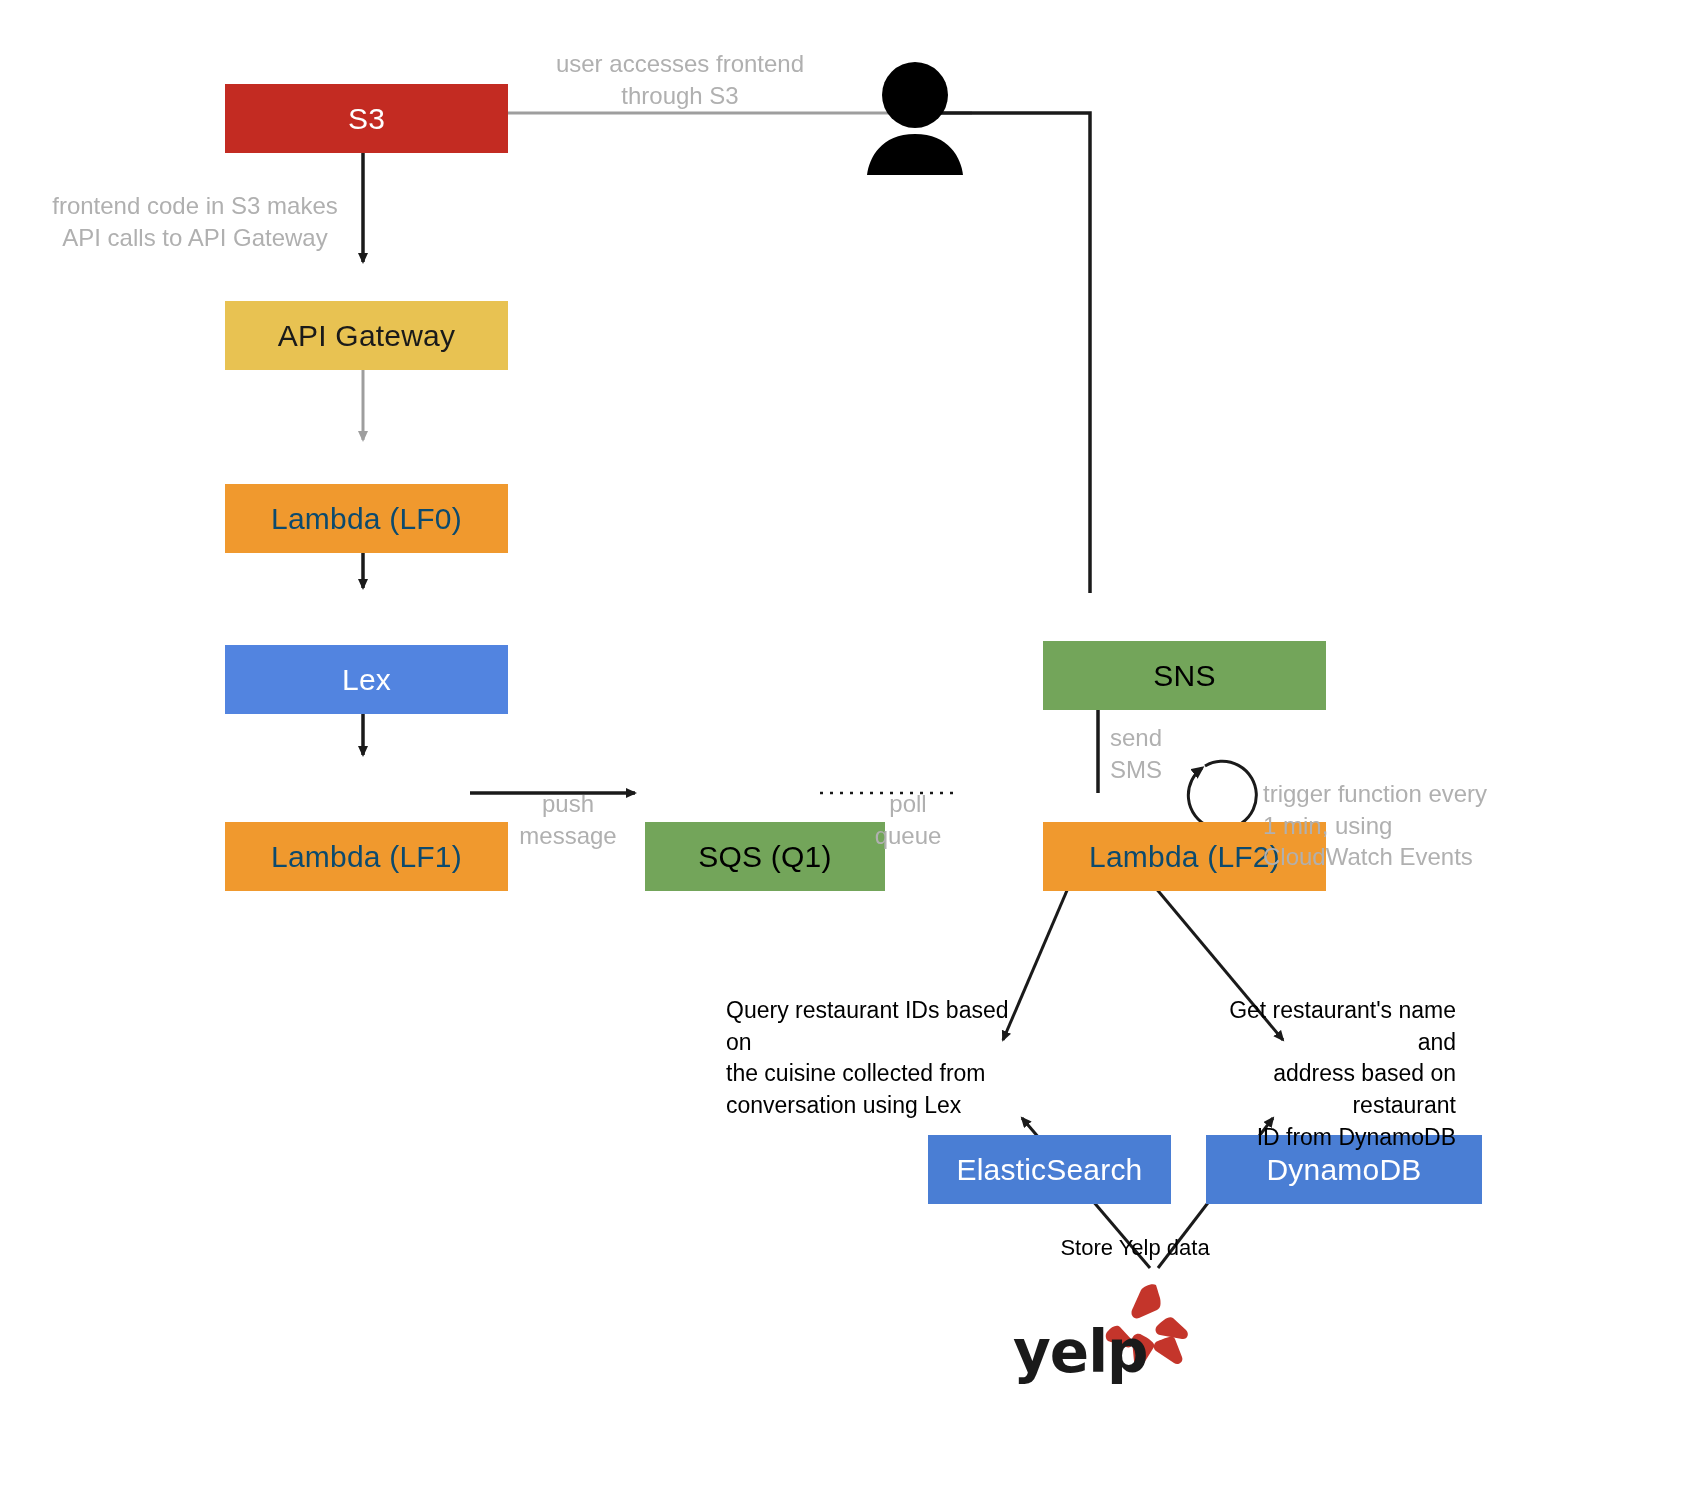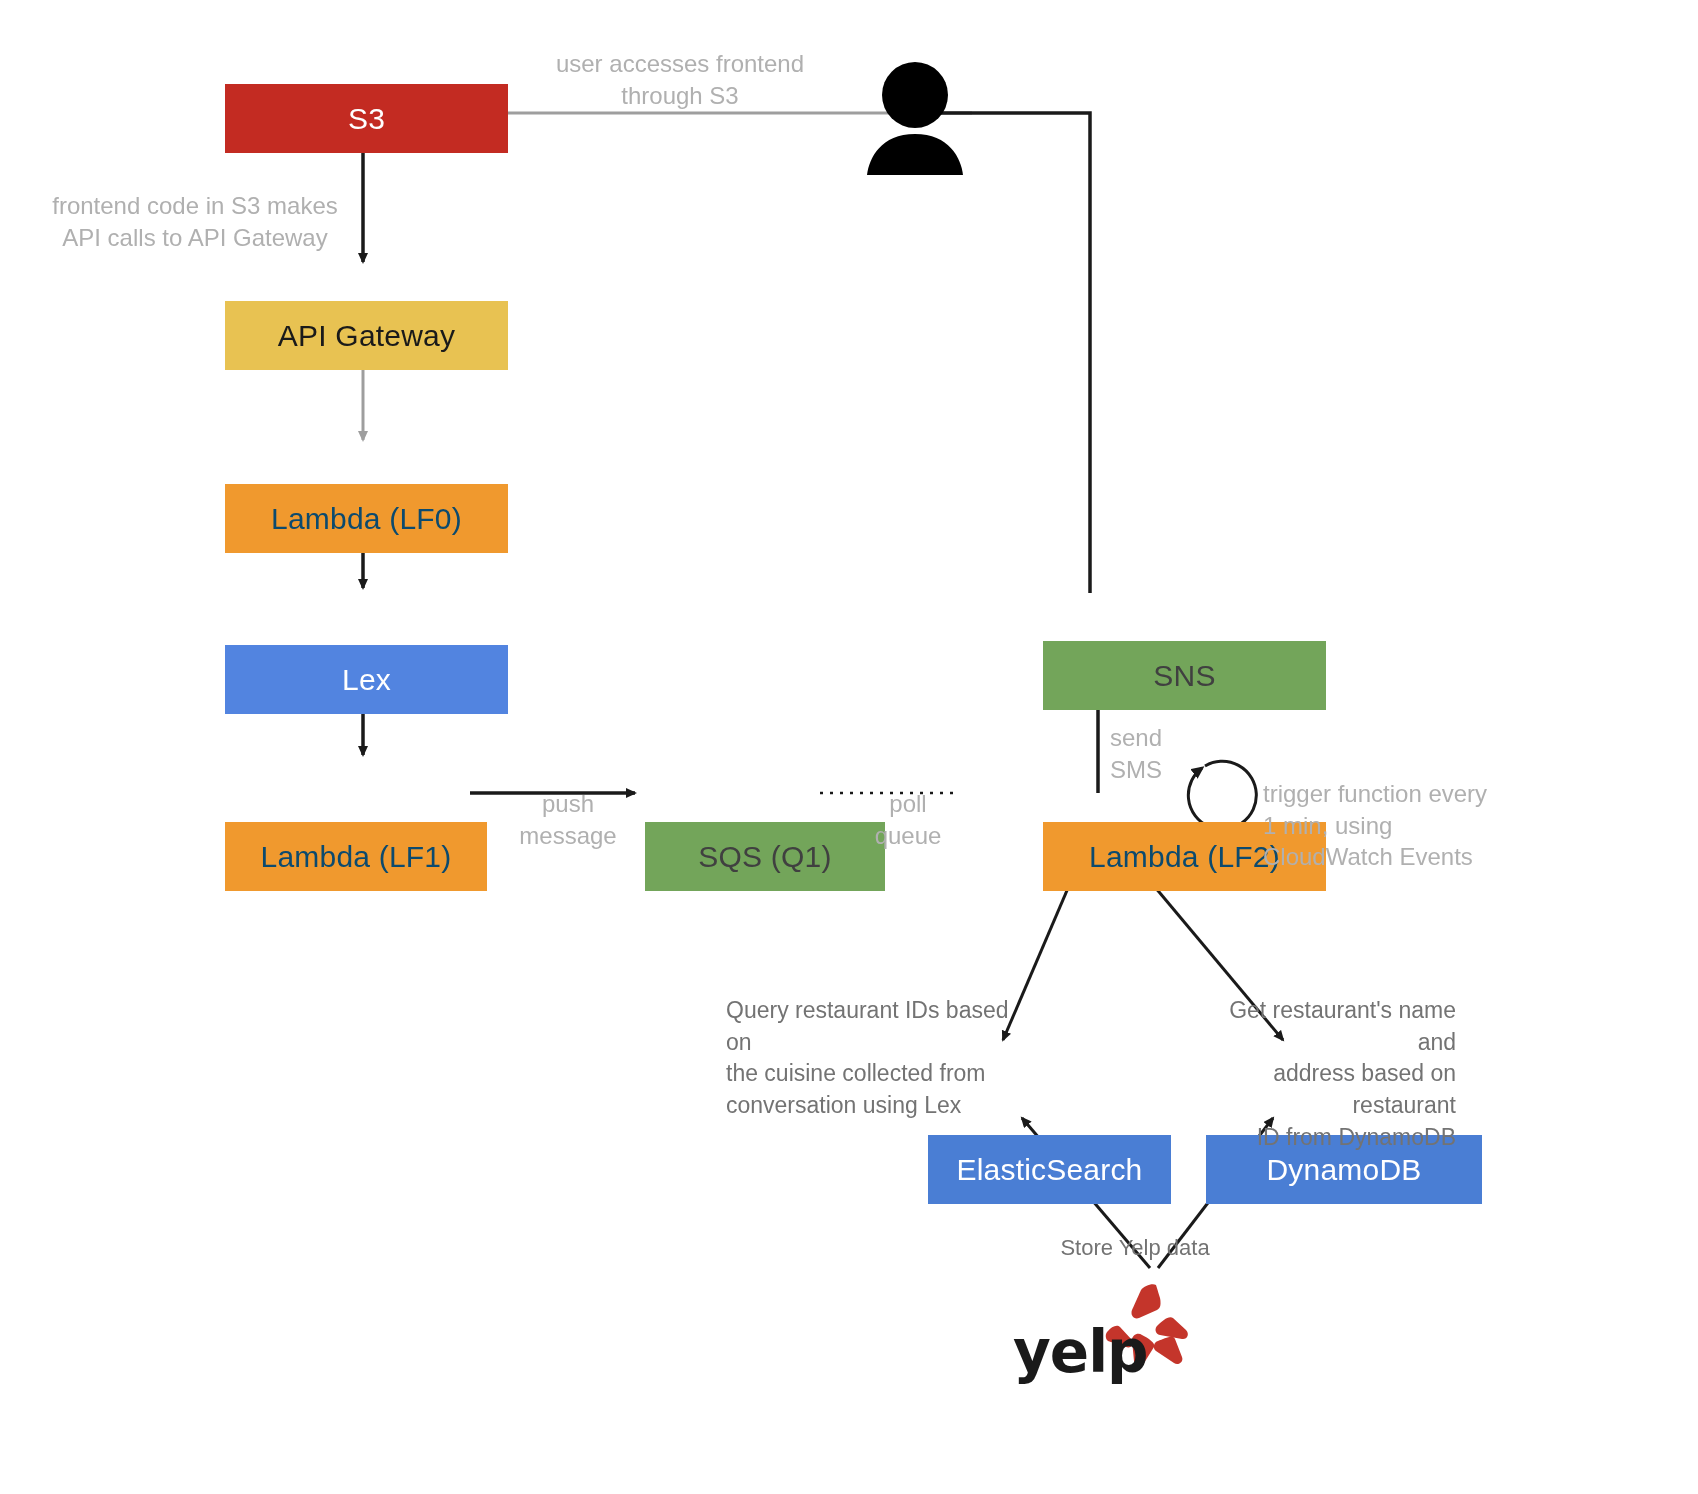--- a/index.html
+++ b/index.html
@@ -32,33 +32,33 @@
     justify-content: center;
     box-sizing: border-box;
     font-size: 30px;
     letter-spacing: 0.2px;
     white-space: nowrap;
   }
   .node-s3        { background: #c32b22; color: #ffffff; }
   .node-apigw     { background: #e8c252; color: #1a1a1a; }
   .node-lambda    { background: #f0992e; color: #0c4a6e; }
   .node-lex       { background: #5284e0; color: #ffffff; }
-  .node-green     { background: #73a55a; color: #404040; }
+  .node-green     { background: #73a55a; color: #000000; }
   .node-blue      { background: #4a7ed4; color: #ffffff; }
 
   .annot {
     position: absolute;
     color: #b0b0b0;
     font-size: 24px;
     line-height: 1.32;
     white-space: pre-line;
   }
   .annot-dark {
     position: absolute;
-    color: #737373;
+    color: #000000;
     font-size: 23px;
     line-height: 1.38;
     white-space: pre-line;
   }
   .annot-center { text-align: center; }
   .annot-left   { text-align: left; }
   .annot-right  { text-align: right; }
 
   #user-icon {
     position: absolute;
@@ -131,21 +131,21 @@
   </div>
 
   <div class="node node-lambda" style="left:225px; top:484px; width:283px; height:69px;">
     <span>Lambda (LF0)</span>
   </div>
 
   <div class="node node-lex" style="left:225px; top:645px; width:283px; height:69px;">
     <span>Lex</span>
   </div>
 
-  <div class="node node-lambda" style="left:225px; top:822px; width:262px; height:69px;">
+  <div class="node node-lambda" style="left:225px; top:822px; width:283px; height:69px;">
     <span>Lambda (LF1)</span>
   </div>
 
   <div class="node node-green" style="left:645px; top:822px; width:240px; height:69px;">
     <span>SQS (Q1)</span>
   </div>
 
   <div class="node node-lambda" style="left:1043px; top:822px; width:283px; height:69px;">
     <span>Lambda (LF2)</span>
   </div>

